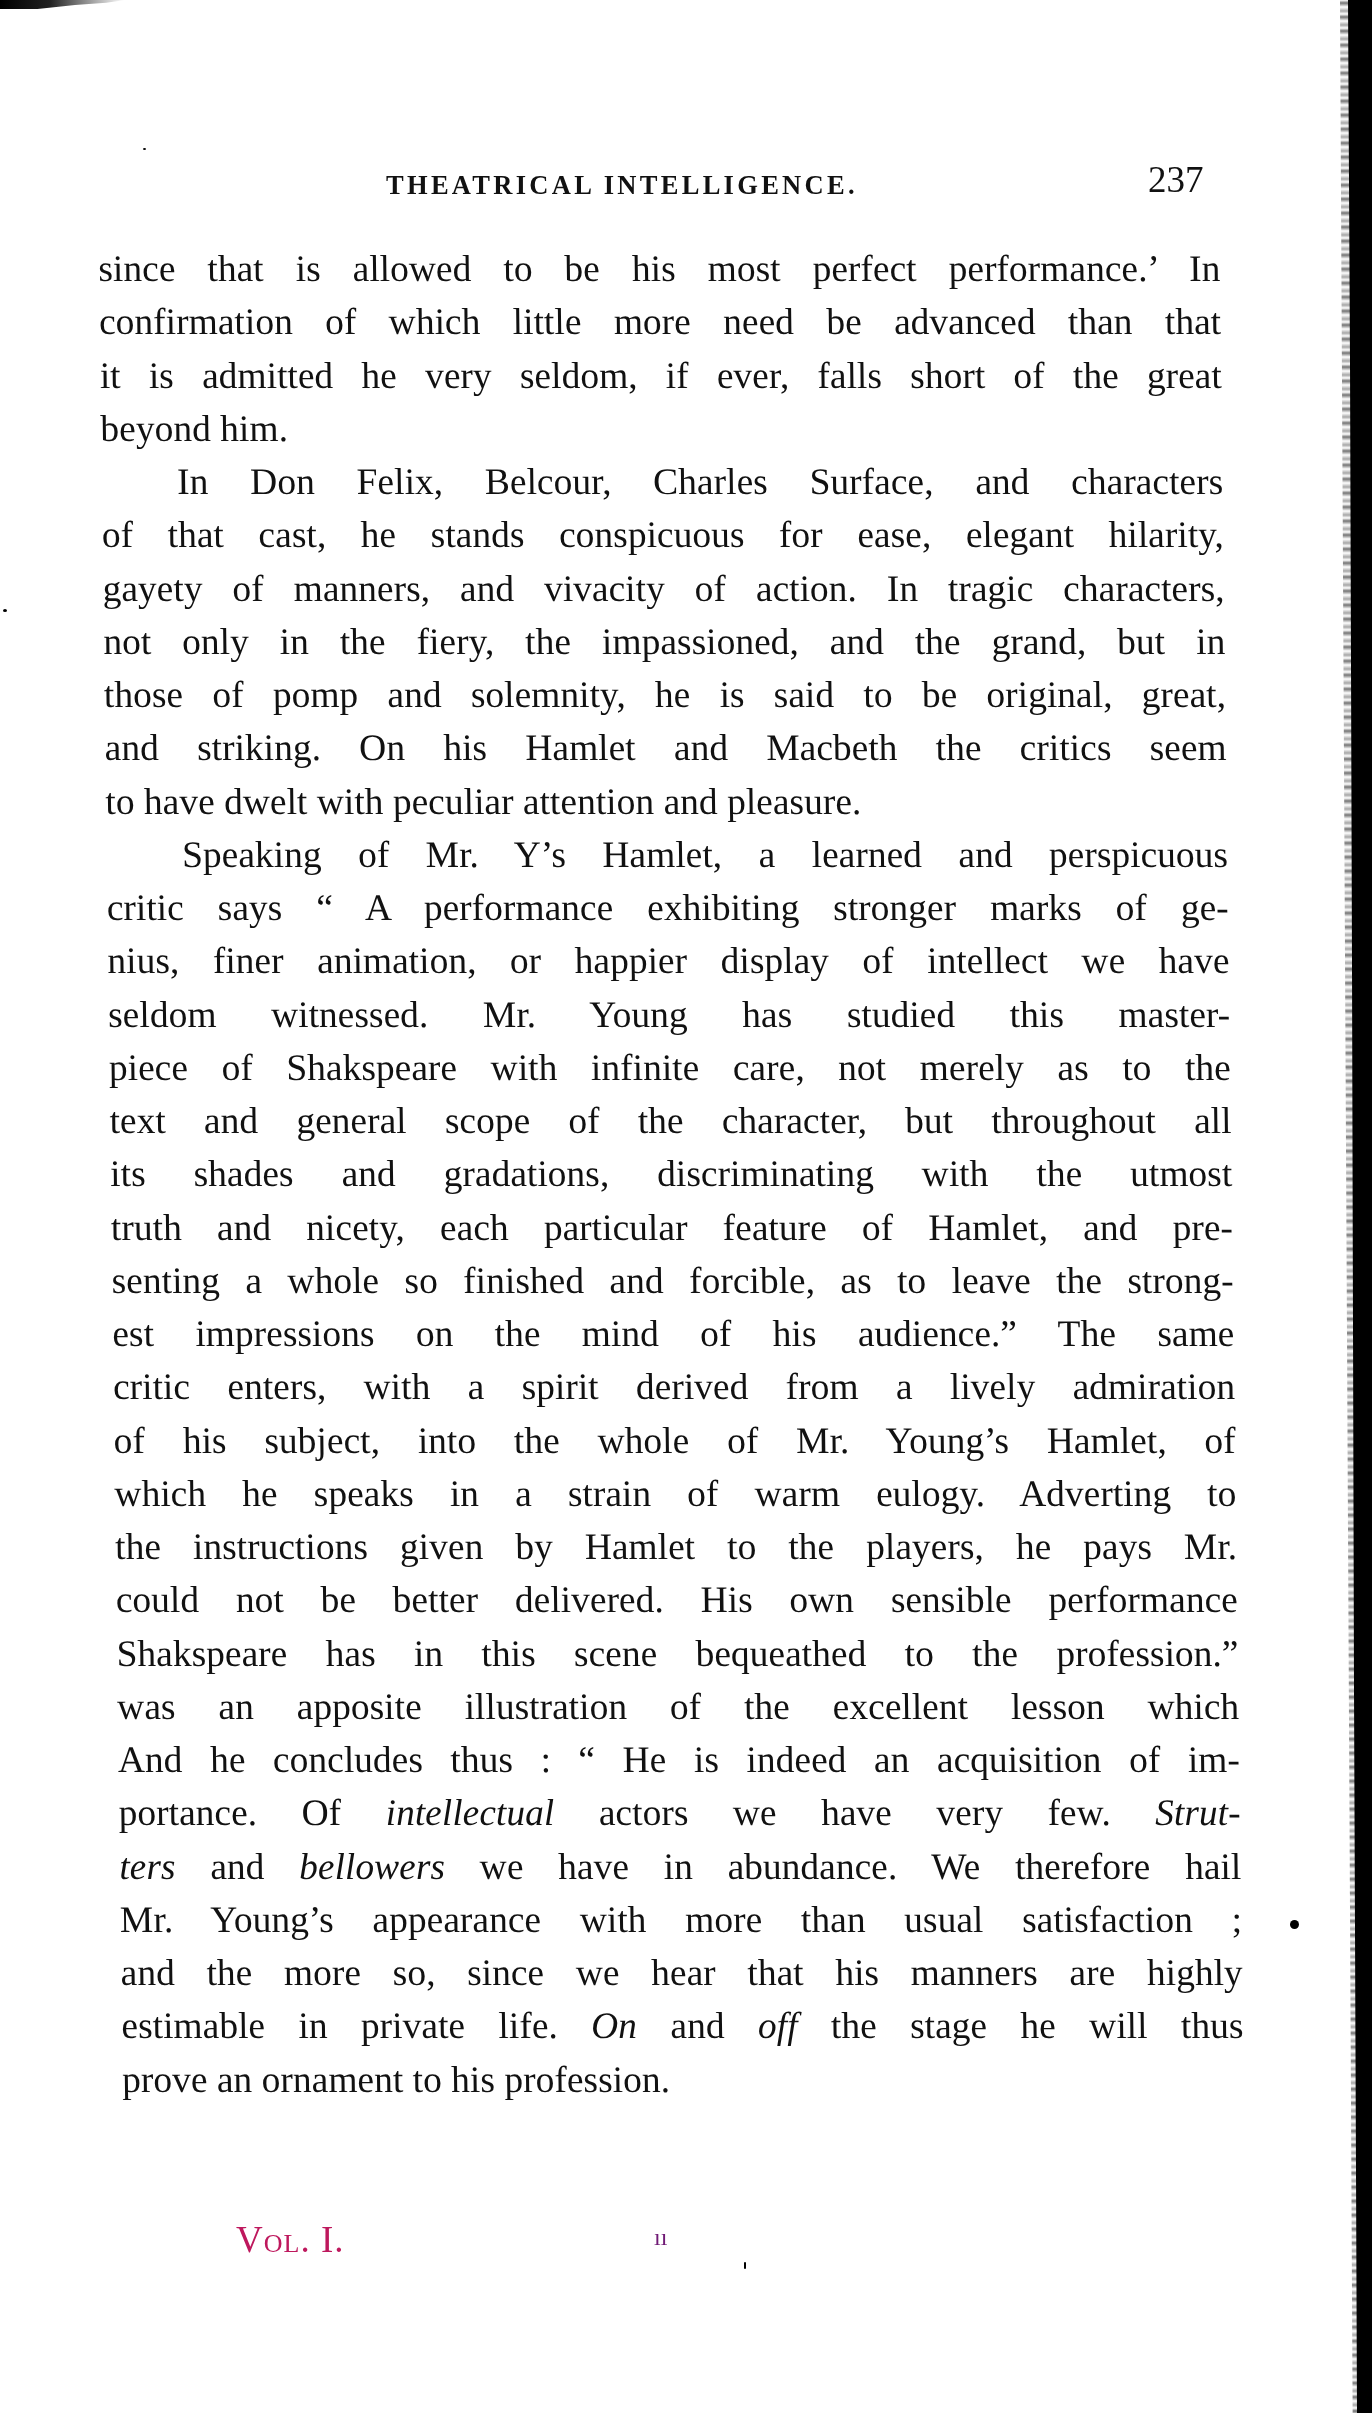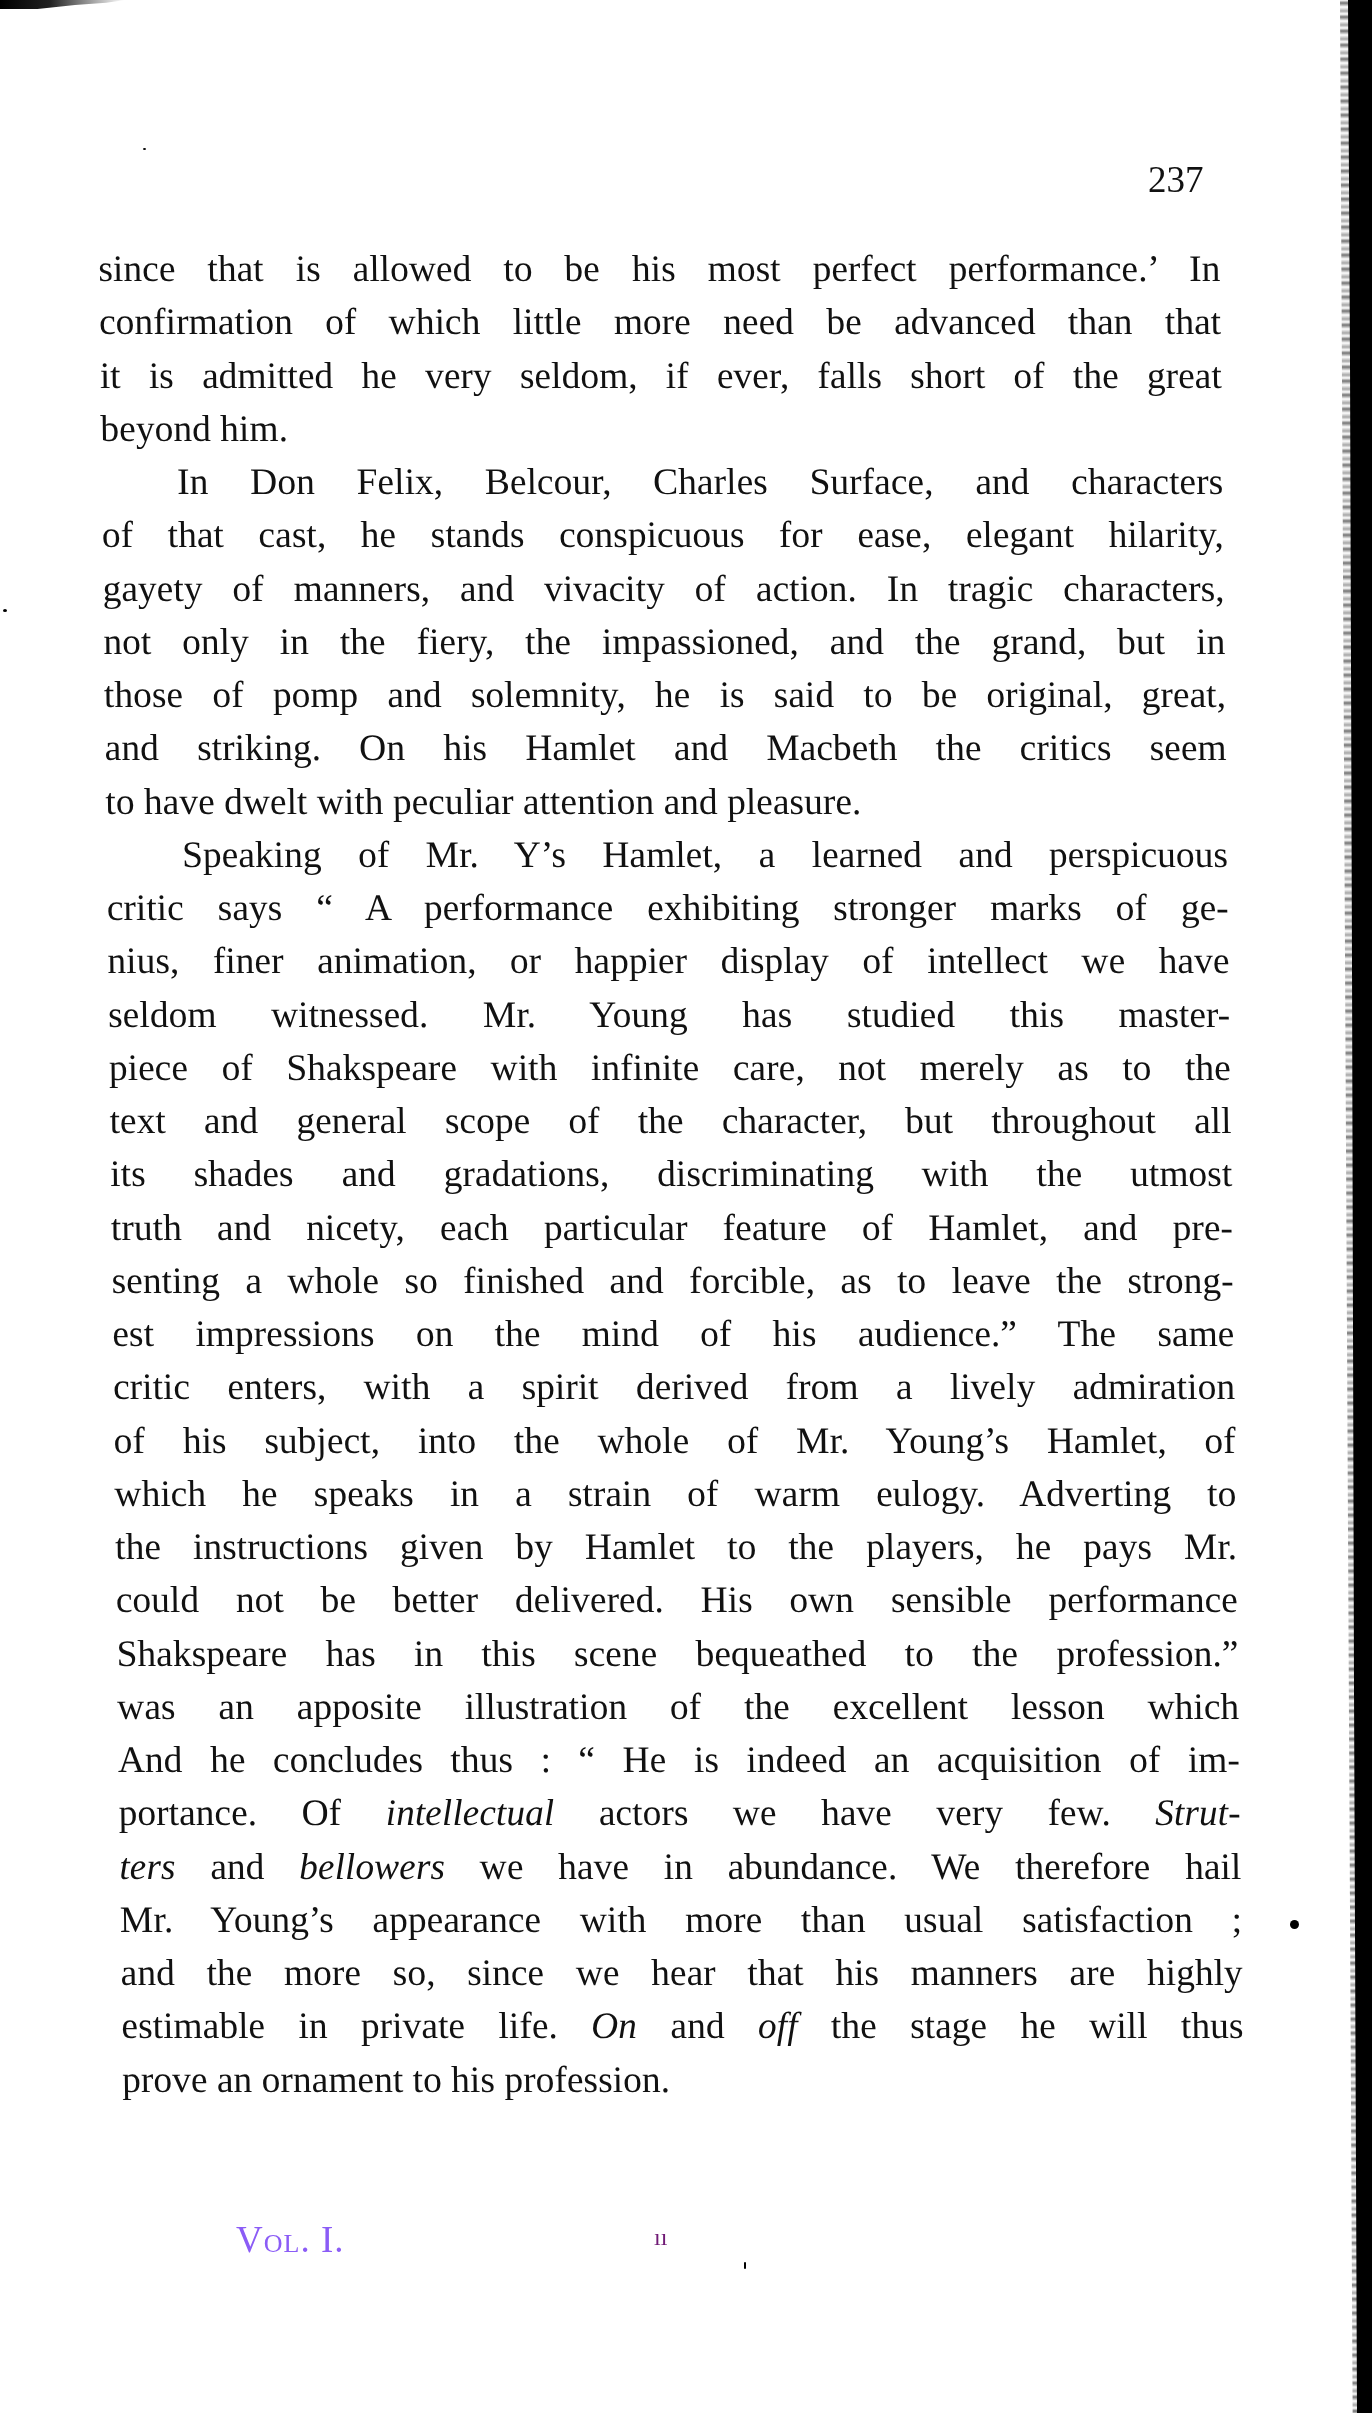--- a/index.html
+++ b/index.html
@@ -40,36 +40,37 @@
     height: 53.25px; line-height: 53.25px; font-size: 37.5px;
     white-space: nowrap; text-align: justify; text-align-last: justify;
     overflow: visible;
   }
   .line.ragged { text-align: right; text-align-last: left; }
   .line.indent { padding-left: 76px; }
   .line .it { font-style: italic; }
   .footer-sig {
     position: absolute; left: 236px; top: 2218px;
     font-size: 37px; line-height: 44px; font-variant: small-caps; white-space: nowrap;
-    letter-spacing: 1px; color: #8b5cf6;
+    letter-spacing: 1px; color: #be185d;
   }
   .footer-mark {
     position: absolute; left: 654px; top: 2222px;
     font-size: 24px; line-height: 30px; color: #701a75; white-space: nowrap;
   }
   .speck { position: absolute; background: #000; border-radius: 50%; }
 </style>
 </head>
 <body>
 
 <div class="page">
   <div class="smudge-top"></div>
   <div class="edge-frayed"></div>
   <div class="edge"></div>
 
+  <div class="running-head">THEATRICAL INTELLIGENCE.</div>
   <div class="folio">237</div>
 
   <div class="text-block">
     <div class="line"><span>since that is allowed to be his most perfect performance.’ In</span></div>
     <div class="line"><span>confirmation of which little more need be advanced than that</span></div>
     <div class="line"><span>it is admitted he very seldom, if ever, falls short of the great</span></div>
     <div class="line ragged"><span>beyond him.</span></div>
 
     <div class="line indent"><span>In Don Felix, Belcour, Charles Surface, and characters</span></div>
     <div class="line"><span>of that cast, he stands conspicuous for ease, elegant hilarity,</span></div>

